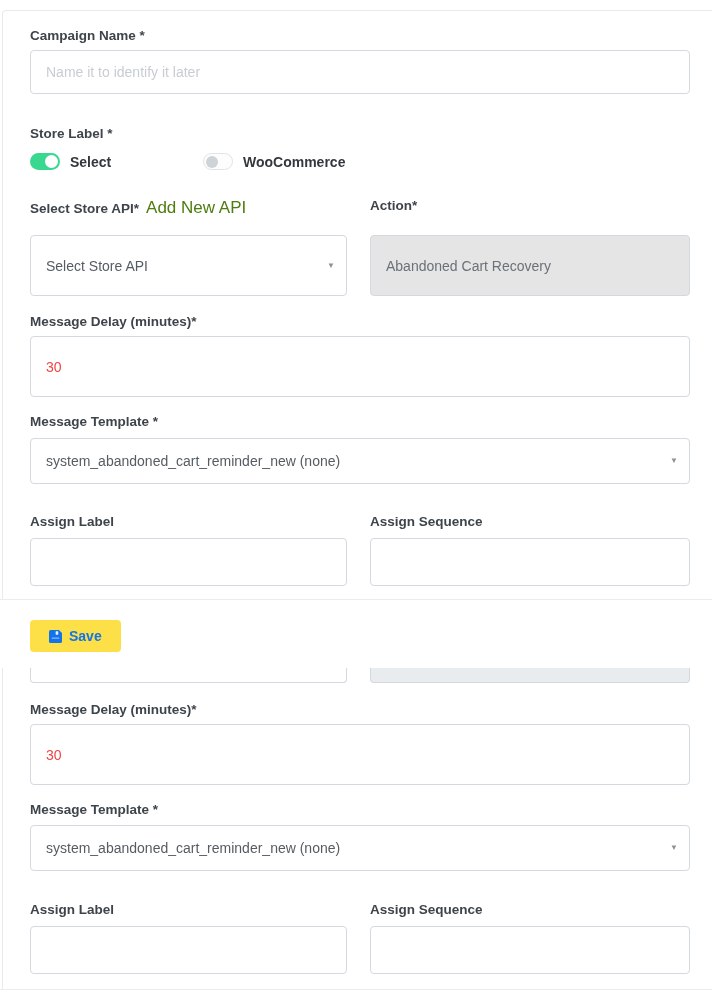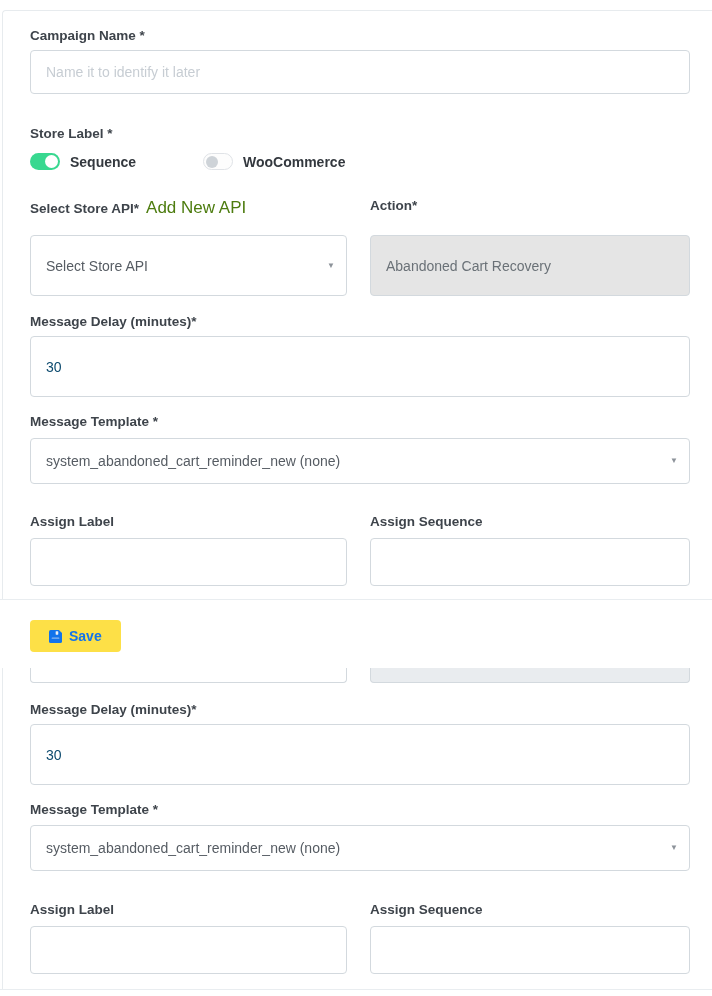--- a/index.html
+++ b/index.html
@@ -39,21 +39,21 @@
   .mb8 { margin-bottom: 8px; }
 
   
   .txt {
     width: 100%;
     border: 1px solid #d3d9de;
     border-radius: 4px;
     background: #fff;
     font-family: "Liberation Sans", sans-serif;
     font-size: 14px;
-    color: #0c4a6e;
+    color: #ef4444;
     padding: 0 15px;
     outline: none;
   }
   .txt::placeholder { color: #c7cdd3; opacity: 1; }
   .h44 { height: 44px; }
   .h45 { height: 61px; }
   .h48 { height: 48px; }
   .txt:disabled, .txt.disabled {
     background: #e5e5e5;
     color: #6a7177;
@@ -163,21 +163,21 @@
 
     <label class="lbl">Campaign Name *</label>
     <input class="txt h44" type="text" placeholder="Name it to identify it later" style="">
 
     <label class="lbl mt32">Store Label *</label>
     <div class="toggles">
       <div class="toggle-pair pair-1">
         <span class="switch on">
             <span class="knob"></span>
           </span>
-        <span class="toggle-label">Sequence</span>
+        <span class="toggle-label">Select</span>
       </div>
       <div class="toggle-pair">
         <span class="switch off">
             <span class="knob"></span>
           </span>
         <span class="toggle-label">WooCommerce</span>
       </div>
     </div>
 
     <div class="row2 mt26">

